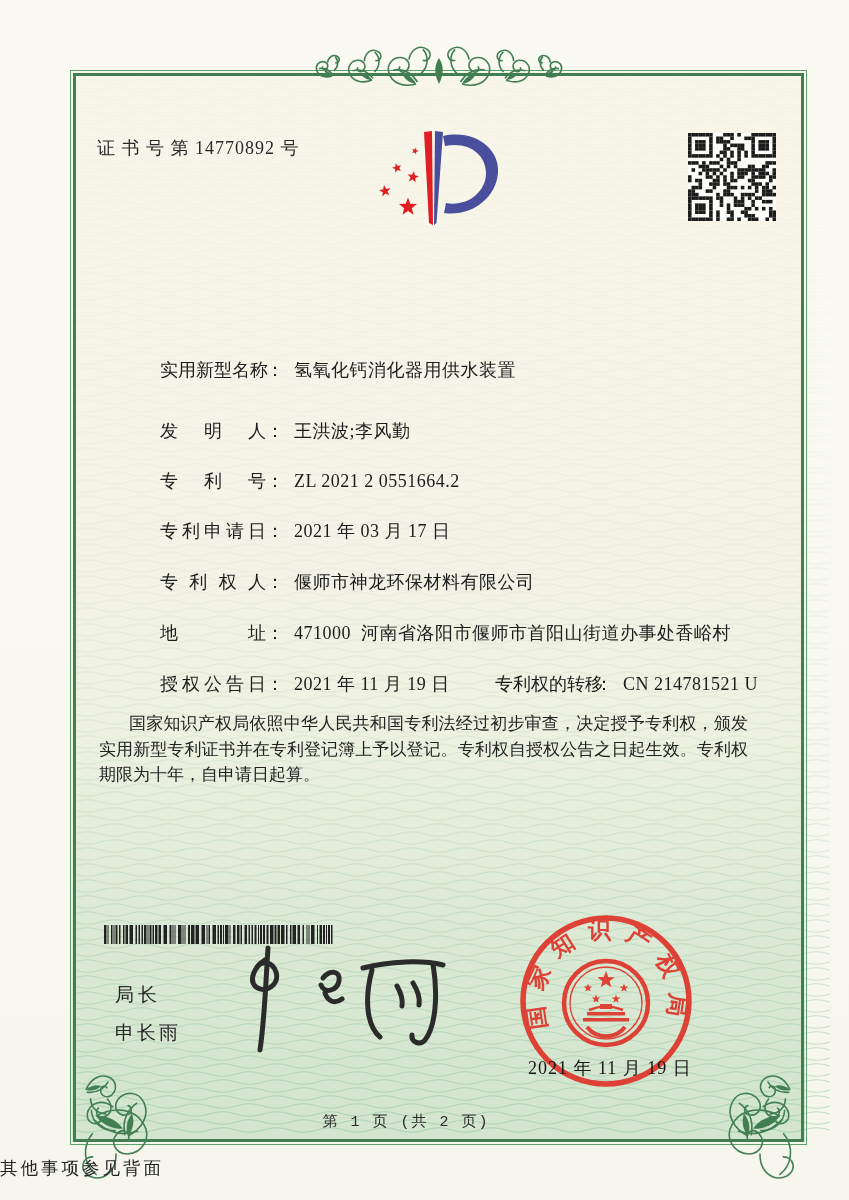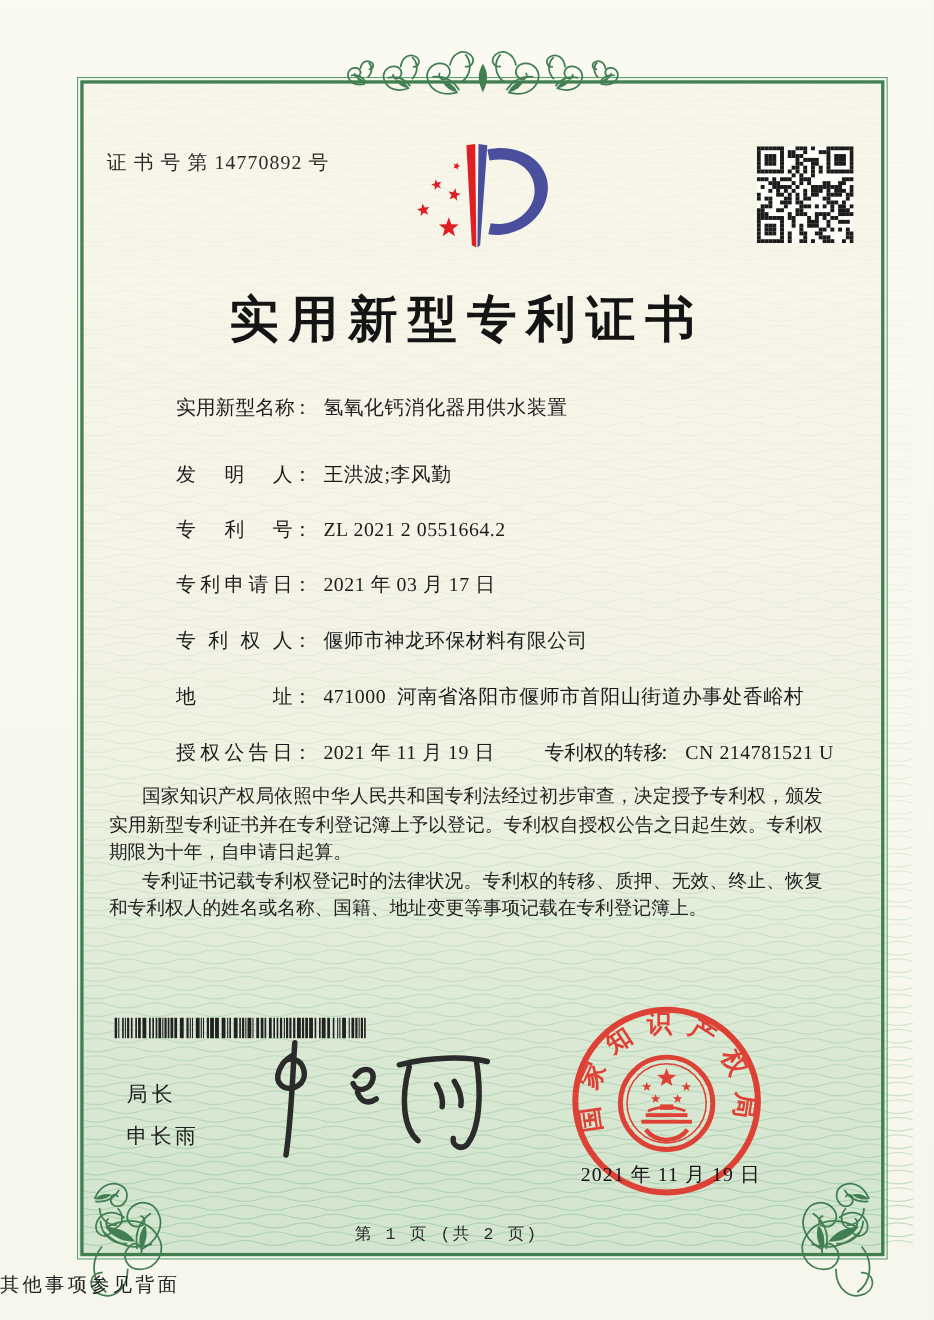--- a/index.html
+++ b/index.html
@@ -595,21 +595,20 @@
       <rect x="38.72" y="84.48" width="3.57" height="3.57" fill="#1b1b1b"></rect>
       <rect x="42.24" y="84.48" width="3.57" height="3.57" fill="#1b1b1b"></rect>
       <rect x="49.28" y="84.48" width="3.57" height="3.57" fill="#1b1b1b"></rect>
       <rect x="59.84" y="84.48" width="3.57" height="3.57" fill="#1b1b1b"></rect>
       <rect x="63.36" y="84.48" width="3.57" height="3.57" fill="#1b1b1b"></rect>
       <rect x="66.88" y="84.48" width="3.57" height="3.57" fill="#1b1b1b"></rect>
       <rect x="77.44" y="84.48" width="3.57" height="3.57" fill="#1b1b1b"></rect>
       <rect x="84.48" y="84.48" width="3.57" height="3.57" fill="#1b1b1b"></rect>
     </svg>
 
-  <div class="title">实用新型专利证书</div>
 
   <div class="fields">
     <div class="field-row fr1">
       <span class="flabel">实用新型名称</span><span class="fcolon">：</span><span class="fvalue">氢氧化钙消化器用供水装置</span>
     </div>
     <div class="field-row fr2">
       <span class="flabel">发明人</span><span class="fcolon">：</span><span class="fvalue">王洪波;李风勤</span>
     </div>
     <div class="field-row fr3">
       <span class="flabel">专利号</span><span class="fcolon">：</span><span class="fvalue">ZL 2021 2 0551664.2</span>
@@ -626,21 +625,20 @@
     <div class="field-row fr7">
       <span class="flabel">授权公告日</span><span class="fcolon">：</span><span class="fvalue">2021 年 11 月 19 日</span>
       <span class="grant-group">
         <span class="flabel">专利权的转移</span><span class="fcolon">：</span><span class="fvalue">CN 214781521 U</span>
       </span>
     </div>
   </div>
 
   <div class="paras">
     <p>国家知识产权局依照中华人民共和国专利法经过初步审查，决定授予专利权，颁发实用新型专利证书并在专利登记簿上予以登记。专利权自授权公告之日起生效。专利权期限为十年，自申请日起算。</p>
-    <p>专利证书记载专利权登记时的法律状况。专利权的转移、质押、无效、终止、恢复和专利权人的姓名或名称、国籍、地址变更等事项记载在专利登记簿上。</p>
   </div>
 
   <svg class="barcode" id="barcode-svg" viewBox="0 0 233 19" preserveAspectRatio="none">
       <rect x="0.0" y="0" width="2.5" height="19" fill="#222"></rect>
       <rect x="3.5" y="0" width="1" height="19" fill="#222"></rect>
       <rect x="7.0" y="0" width="1.5" height="19" fill="#222"></rect>
       <rect x="9.5" y="0" width="1" height="19" fill="#222"></rect>
       <rect x="11.5" y="0" width="2" height="19" fill="#222"></rect>
       <rect x="15.0" y="0" width="1.5" height="19" fill="#222"></rect>
       <rect x="19.0" y="0" width="1.5" height="19" fill="#222"></rect>

